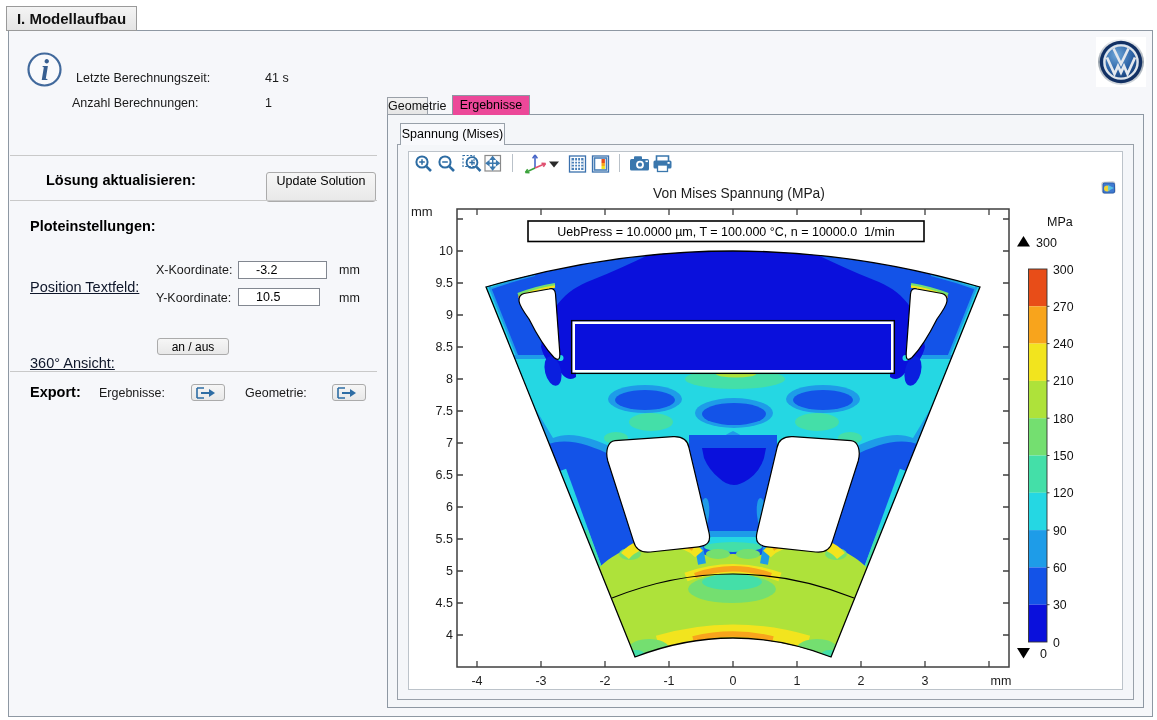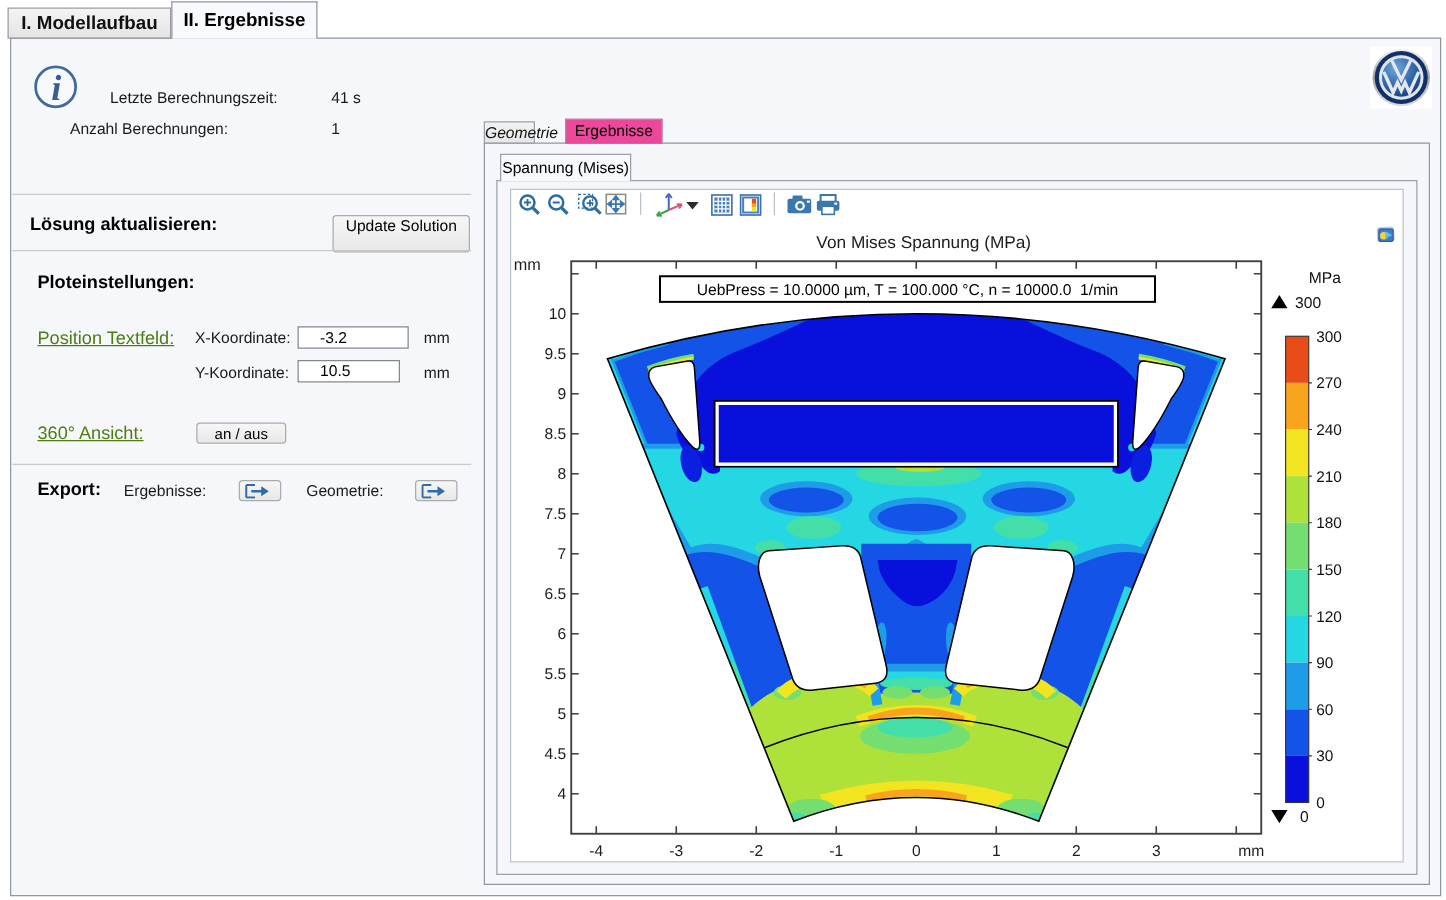--- a/index.html
+++ b/index.html
@@ -4,49 +4,48 @@
 <style>
   * { margin:0; padding:0; box-sizing:border-box; }
   html,body { width:1157px; height:720px; background:#ffffff; font-family:"Liberation Sans", sans-serif; }
   .page { position:relative; width:1157px; height:720px; overflow:hidden; }
   .abs { position:absolute; }
   .win { left:8px; top:30px; width:1145px; height:687px; background:#f6f7fa; border:1px solid #8e98a3; }
   .tab1 { left:6px; top:6px; width:131px; height:25px; background:linear-gradient(#f4f4f4,#e4e4e4); border:1px solid #9a9a9a; font-weight:bold; font-size:15px; color:#111; text-align:center; line-height:24px; }
   .tab2 { left:137px; top:1px; width:117px; height:30px; background:#f8f9fc; border:1px solid #8e98a3; border-bottom:none; font-weight:bold; font-size:15px; color:#000; text-align:center; line-height:29px; }
   .lbl { font-size:12.5px; color:#1a1a1a; }
   .bold { font-weight:bold; font-size:14.5px; color:#000; }
-  .und { font-size:14.5px; color:#4d7c0f; text-decoration:underline; }
+  .und { font-size:14.5px; color:#0f172a; text-decoration:underline;margin-top:16px; }
   .sep { left:10px; width:367px; height:1px; background:#c9c9c9; }
   .btn { background:linear-gradient(#f6f6f6,#e8e8e8); border:1px solid #ababab; border-radius:3px; font-size:12.5px; color:#000; text-align:center; font-family:"Liberation Sans",sans-serif; }
   .inp { background:#fff; border:1px solid #828790; font-size:12.5px; color:#000; padding-left:17px; line-height:16px; }
-  .rtab1 { left:387px; top:97px; width:41px; height:18px; background:linear-gradient(#f2f2f2,#e6e6e6); border:1px solid #9aa0a8; font-size:12.5px; color:#111; text-align:center; line-height:17px;font-style:italic; }
+  .rtab1 { left:387px; top:97px; width:41px; height:18px; background:linear-gradient(#f2f2f2,#e6e6e6); border:1px solid #9aa0a8; font-size:12.5px; color:#111; text-align:center; line-height:17px; }
   .rtab2 { left:452px; top:95px; width:78px; height:20px; background:#ec4899; border:1px solid #8e98a3; border-bottom:none; font-size:12.5px; color:#000; text-align:center; line-height:19px; }
   .rpanel { left:387px; top:114px; width:757px; height:594px; border:1px solid #8e98a3; background:#f4f6f9; }
   .stab { left:400px; top:123px; width:105px; height:22px; background:#f8f9fc; border:1px solid #99a1aa; border-bottom:none; font-size:12.5px; color:#000; text-align:center; line-height:21px; }
   .spanel { left:397px; top:144px; width:737px; height:556px; border:1px solid #99a1aa; background:#f4f6f9; }
   .canvas { left:408px; top:151px; width:715px; height:539px; background:#ffffff; border:1px solid #bcc3ca; }
 </style>
 </head>
 <body>
 <div class="page">
   <div class="abs win"></div>
   <div class="abs tab1">I. Modellaufbau</div>
-  <div class="abs tab2">II. Ergebnisse</div>
 
   <svg class="abs" style="left:26px;top:51px" width="37" height="37" viewBox="0 0 37 37">
     <circle cx="18.5" cy="18.5" r="16" fill="#f8f9fc" stroke="#41699c" stroke-width="2.2"></circle>
     <text x="19" y="29" font-family="Liberation Serif, serif" font-style="italic" font-weight="bold" font-size="29" fill="#365e91" text-anchor="middle">i</text>
   </svg>
-  <div class="abs lbl" style="left:88px;top:71px">Letzte Berechnungszeit:</div>
+  <div class="abs lbl" style="left:76px;top:71px">Letzte Berechnungszeit:</div>
   <div class="abs lbl" style="left:265px;top:71px">41 s</div>
-  <div class="abs lbl" style="left:56px;top:96px">Anzahl Berechnungen:</div>
+  <div class="abs lbl" style="left:72px;top:96px">Anzahl Berechnungen:</div>
   <div class="abs lbl" style="left:265px;top:96px">1</div>
 
   <div class="abs sep" style="top:155px"></div>
-  <div class="abs bold" style="left:24px;top:172px">Lösung aktualisieren:</div>
+  <div class="abs bold" style="left:46px;top:172px">Lösung aktualisieren:</div>
   <div class="abs btn" style="left:266px;top:172px;width:110px;height:30px;line-height:17px">Update Solution</div>
   <div class="abs sep" style="top:200px"></div>
   <div class="abs bold" style="left:30px;top:218px">Ploteinstellungen:</div>
   <div class="abs und" style="left:30px;top:263px">Position Textfeld:</div>
   <div class="abs lbl" style="left:156px;top:263px">X-Koordinate:</div>
   <div class="abs inp" style="left:238px;top:261px;width:89px;height:18px">-3.2</div>
   <div class="abs lbl" style="left:339px;top:263px">mm</div>
   <div class="abs lbl" style="left:156px;top:291px">Y-Koordinate:</div>
   <div class="abs inp" style="left:238px;top:288px;width:82px;height:18px">10.5</div>
   <div class="abs lbl" style="left:339px;top:291px">mm</div>

